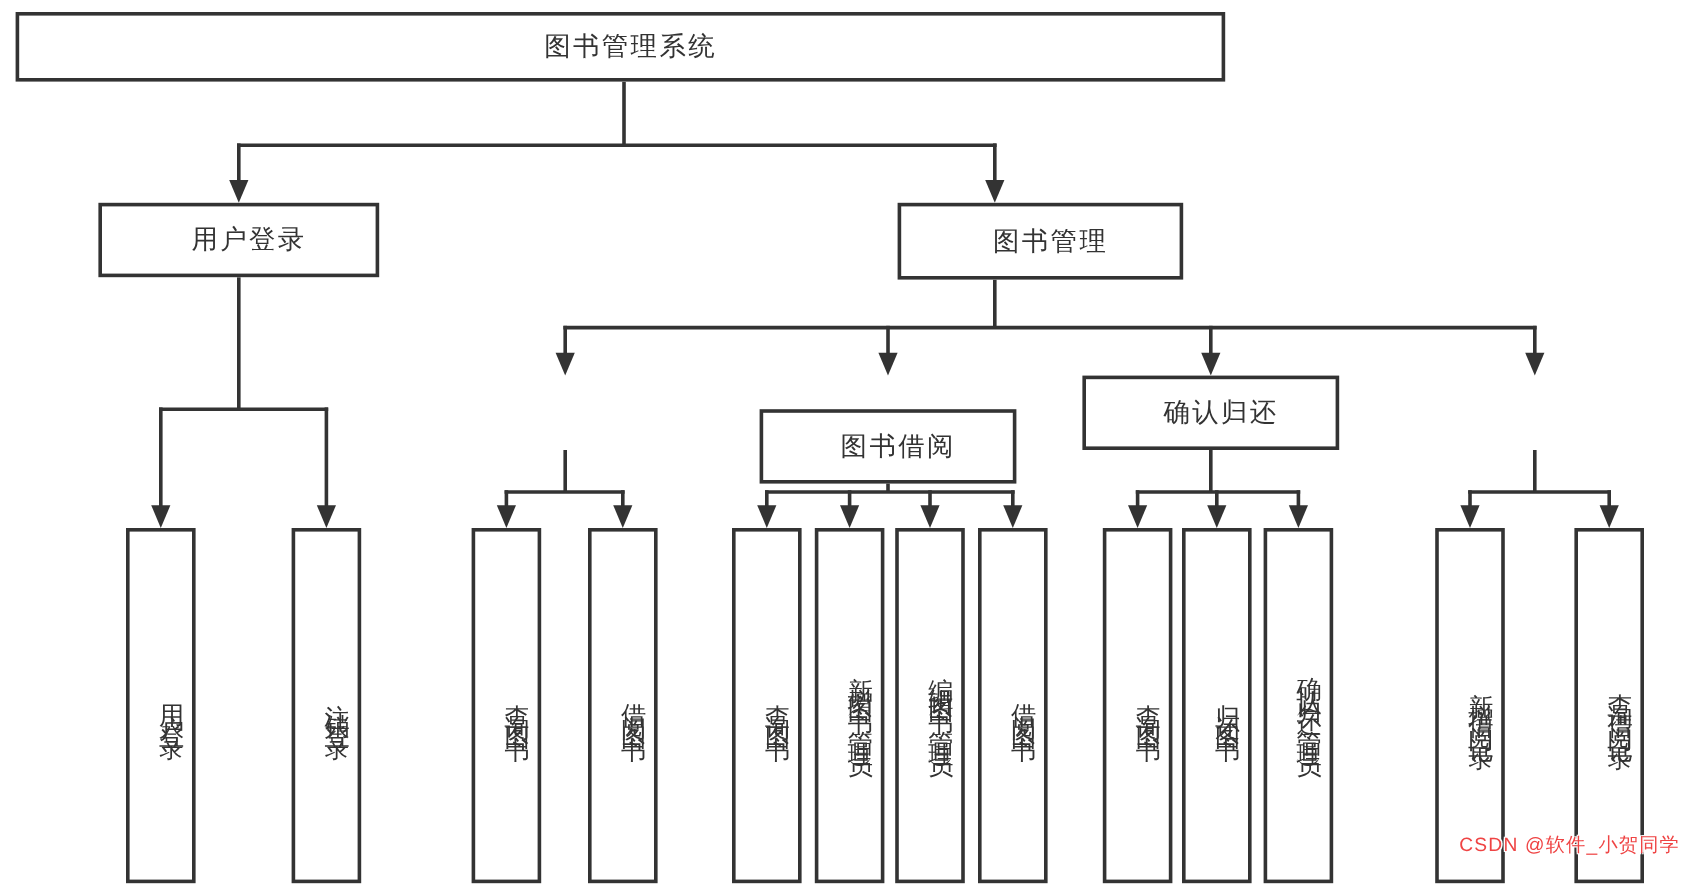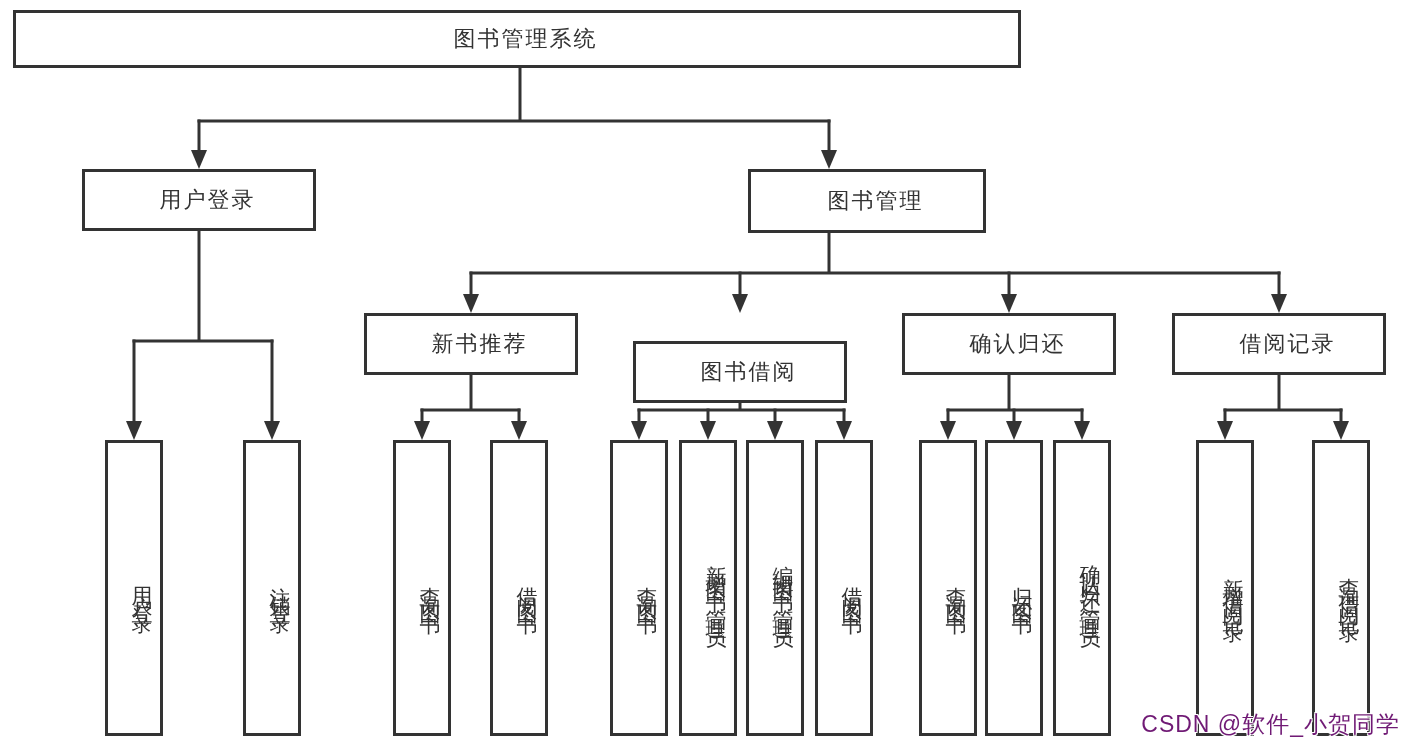--- a/index.html
+++ b/index.html
@@ -63,23 +63,23 @@
   .leaf-6  { left: 746px;  }
   .leaf-7  { left: 815px;  }
   .leaf-8  { left: 919px;  }
   .leaf-9  { left: 985px;  }
   .leaf-10 { left: 1053px; }
   .leaf-11 { left: 1196px; }
   .leaf-12 { left: 1312px; }
   .watermark {
     position: absolute;
     right: 5px;
-    top: 709px;
-    font-size: 23px;
-    color: #701a75;
+    top: 694px;
+    font-size: 16px;
+    color: #ef4444;
     letter-spacing: 1px;
     text-shadow: 1px 1px 0 #ffffff, -1px -1px 0 #ffffff, 1px -1px 0 #ffffff, -1px 1px 0 #ffffff;
     white-space: nowrap;
   }
 </style>
 </head>
 <body>
 
 <div class="canvas">
 
@@ -153,32 +153,26 @@
     <span>图书管理系统</span>
   </div>
 
   <div class="node node-l2a">
     <span>用户登录</span>
   </div>
   <div class="node node-l2b">
     <span>图书管理</span>
   </div>
 
-  <div class="node node-l3 node-l3a">
-    <span>新书推荐</span>
-  </div>
   <div class="node node-l3 node-l3b">
     <span>图书借阅</span>
   </div>
   <div class="node node-l3 node-l3c">
     <span>确认归还</span>
   </div>
-  <div class="node node-l3 node-l3d">
-    <span>借阅记录</span>
-  </div>
 
   <div class="node leaf leaf-0">
     <span>用户登录</span>
   </div>
   <div class="node leaf leaf-1">
     <span>注销登录</span>
   </div>
   <div class="node leaf leaf-2">
     <span>查询图书</span>
   </div>

